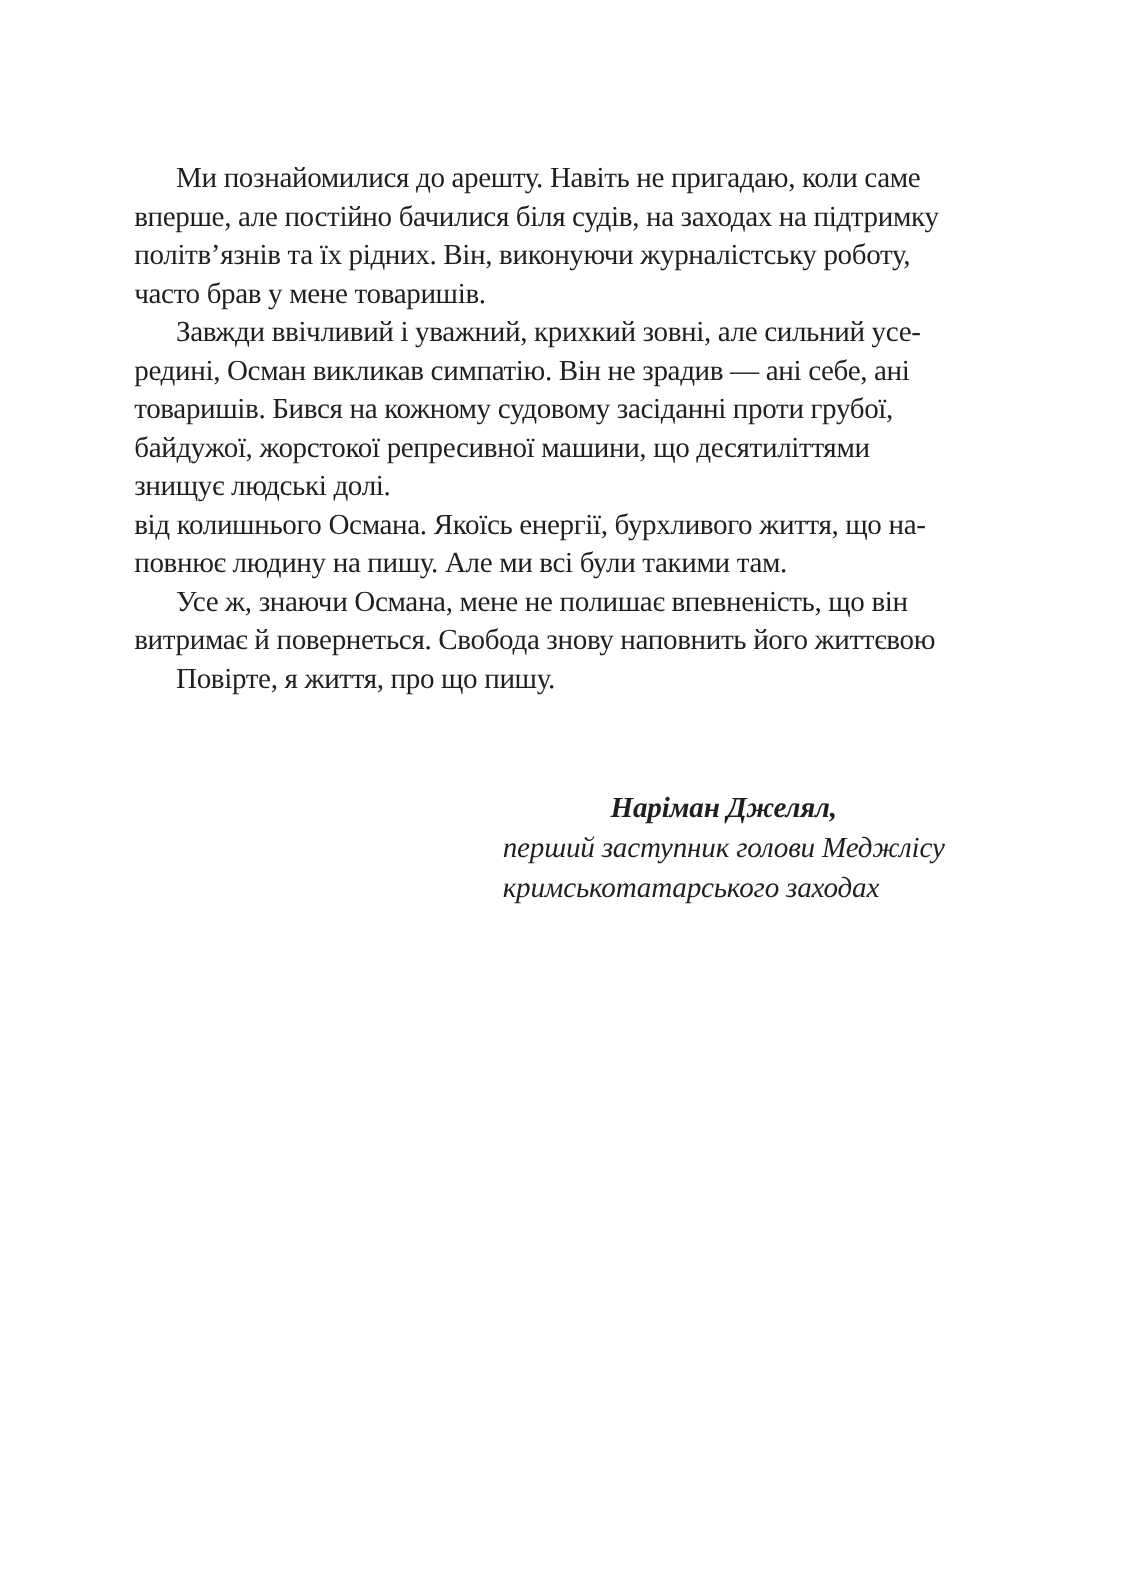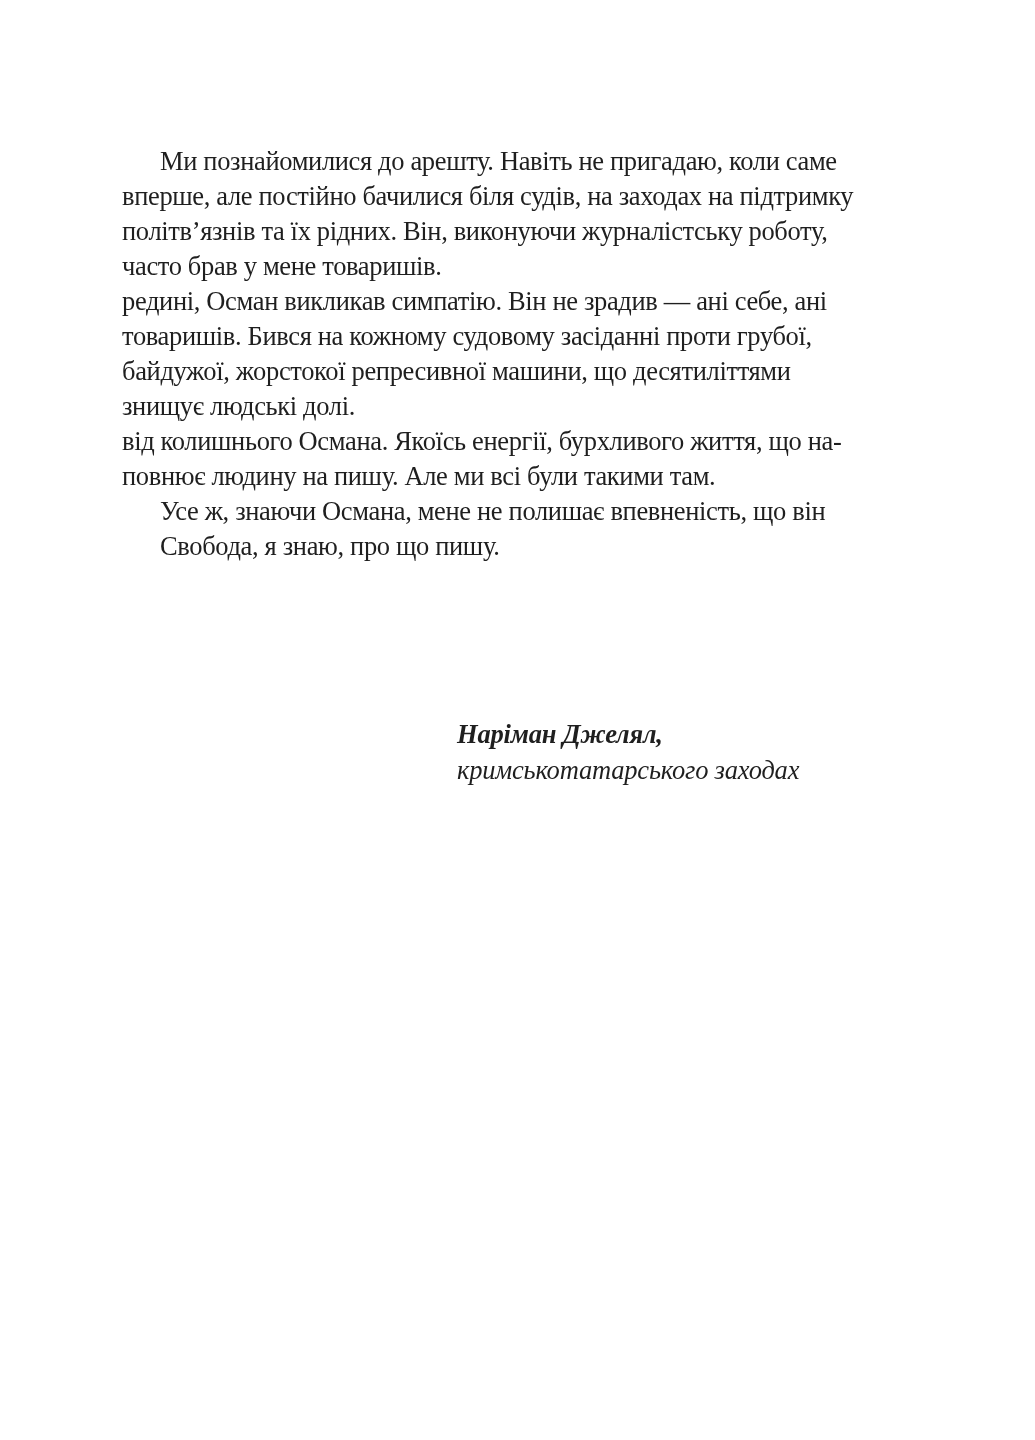--- a/index.html
+++ b/index.html
@@ -41,20 +41,21 @@
     left: 457px;
     top: 716px;
   }
   .sig-name {
     margin: 0;
     font-size: 26.5px;
     line-height: 36px;
     font-weight: bold;
     font-style: italic;
     letter-spacing: -0.2px;
+    text-align: center;
   }
   .sig-role {
     margin: 0;
     font-size: 26.5px;
     line-height: 36px;
     font-style: italic;
     letter-spacing: -0.2px;
   }
 </style>
 </head>
@@ -65,39 +66,42 @@
   <div class="text-block">
 
     <div class="paragraph">
       <p class="line indent">Ми познайомилися до арешту. Навіть не пригадаю, коли саме</p>
       <p class="line">вперше, але постійно бачилися біля судів, на заходах на підтримку</p>
       <p class="line">політв’язнів та їх рідних. Він, виконуючи журналістську роботу,</p>
       <p class="line">часто брав у мене товаришів.</p>
     </div>
 
     <div class="paragraph">
+      <p class="line indent">Завжди ввічливий і уважний, крихкий зовні, але сильний усе-</p>
       <p class="line">редині, Осман викликав симпатію. Він не зрадив — ані себе, ані</p>
       <p class="line">товаришів. Бився на кожному судовому засіданні проти грубої,</p>
       <p class="line">байдужої, жорстокої репресивної машини, що десятиліттями</p>
       <p class="line">знищує людські долі.</p>
     </div>
 
     <div class="paragraph">
       <p class="line">від колишнього Османа. Якоїсь енергії, бурхливого життя, що на-</p>
       <p class="line">повнює людину на пишу. Але ми всі були такими там.</p>
     </div>
 
     <div class="paragraph">
       <p class="line indent">Усе ж, знаючи Османа, мене не полишає впевненість, що він</p>
+      <p class="line">витримає й повернеться. Свобода знову наповнить його життєвою</p>
     </div>
 
     <div class="paragraph">
-      <p class="line indent">Свобода, я знаю, про що пишу.</p>
+      <p class="line indent">Повірте, я життя, про що пишу.</p>
     </div>
 
   </div>
 
   <div class="signature">
     <p class="sig-name">Наріман Джелял,</p>
+    <p class="sig-role">перший заступник голови Меджлісу</p>
     <p class="sig-role">кримськотатарського заходах</p>
   </div>
 
 </div>
 
 </body></html>

